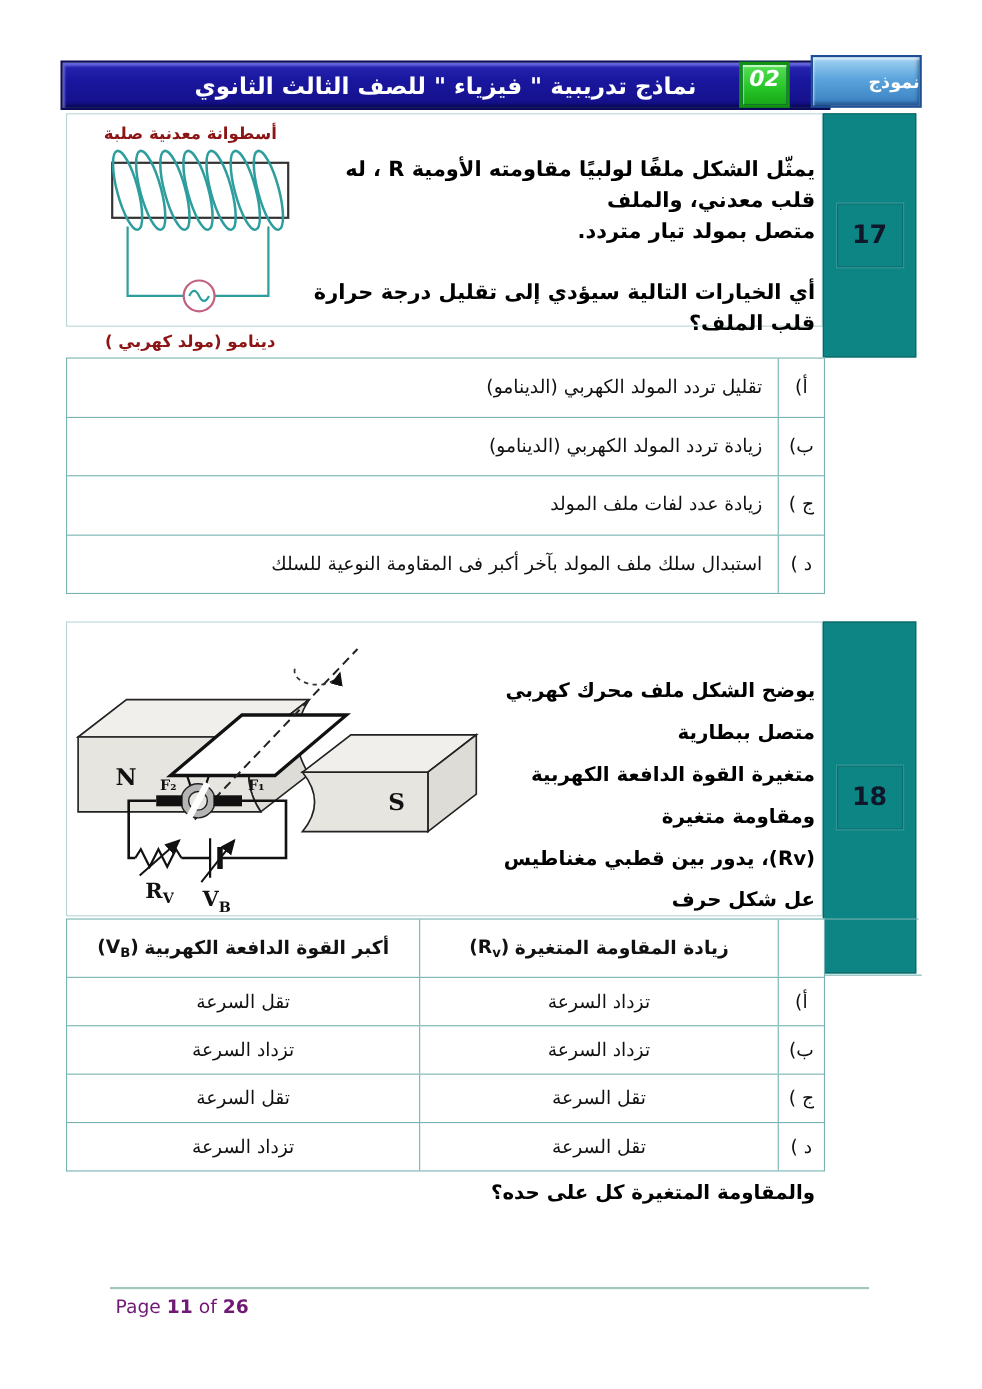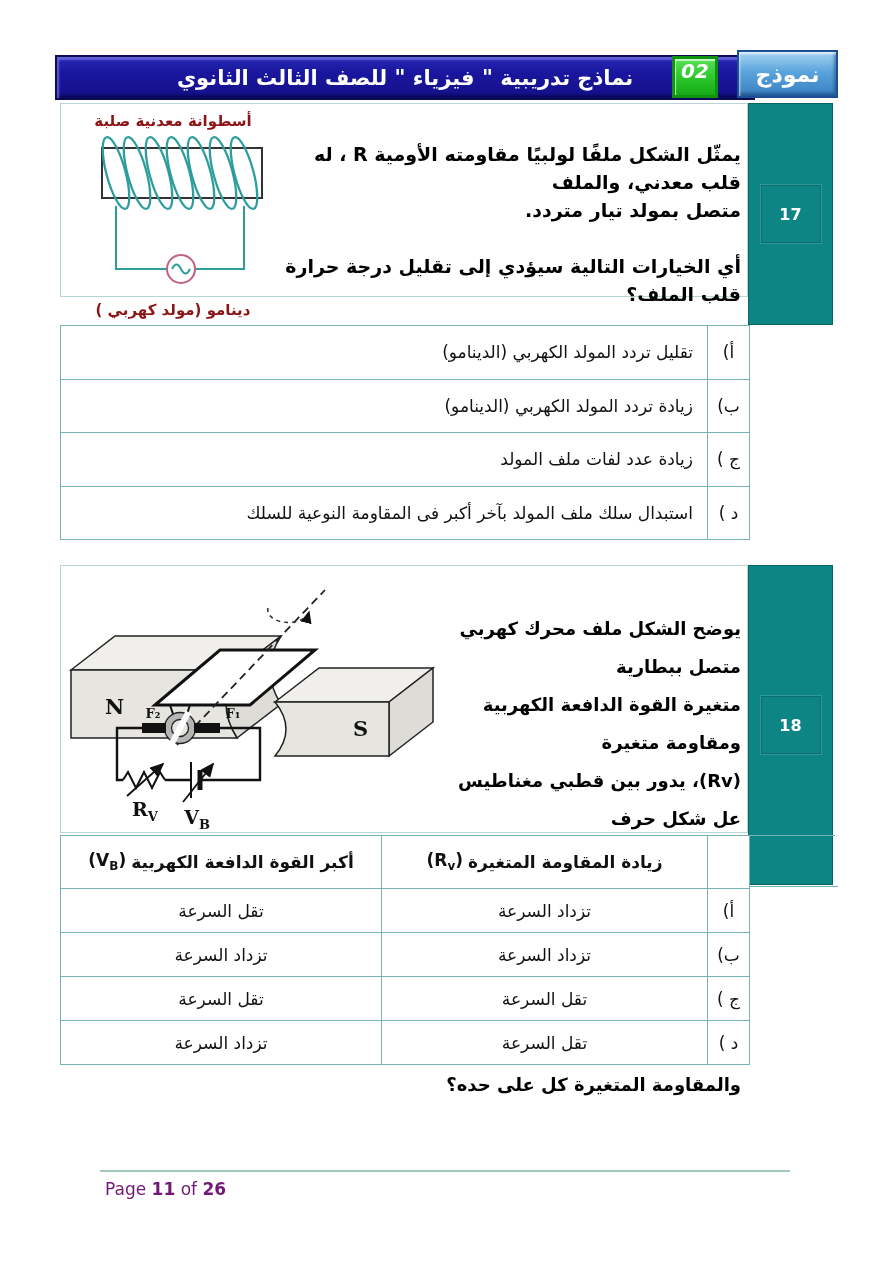--- a/index.html
+++ b/index.html
@@ -14,35 +14,35 @@
     color:#fff;font-weight:bold;font-size:21px;}
   .model-num{position:absolute;left:672px;top:56px;width:46px;height:42px;box-sizing:border-box;
     background:linear-gradient(180deg,#55e055 0%,#27c427 60%,#17a817 100%);
     border:3px solid #109210;box-shadow:inset 1px 2px 1px rgba(215,255,215,.85);
     display:flex;align-items:flex-start;justify-content:center;
     color:#fff;font-weight:bold;font-size:20px;font-style:italic;}
   .model-tab{position:absolute;left:737px;top:50px;width:101px;height:48px;box-sizing:border-box;
     background:linear-gradient(180deg,#a6d4f2 0%,#5aa4dc 45%,#3a7fc1 100%);
     border:2px solid #1d4f96;
     box-shadow:inset 1px 2px 2px rgba(255,255,255,.65), inset -2px -3px 3px rgba(10,40,90,.45);
-    display:flex;align-items:center;justify-content:center;direction:rtl;
-    color:#fff;font-weight:bold;font-size:22px;}
+    display:flex;align-items:center;justify-content:flex-start;direction:rtl;
+    color:#fff;font-weight:bold;font-size:16px;}
   
   .qblock{position:absolute;left:60px;width:688px;box-sizing:border-box;
     border:1px solid #b9d6d6;background:#fff;}
   .q17block{top:103px;height:194px;}
   .q18block{top:565px;height:268px;}
   .strip{position:absolute;left:748px;width:85px;box-sizing:border-box;
     background:#0e8585;border:1px solid #0a6464;
     display:flex;align-items:center;justify-content:center;}
   .strip17{top:103px;height:222px;}
   .strip18{top:565px;height:320px;}
   .numbox{width:58px;height:56px;display:flex;align-items:center;justify-content:center;
     border:1px solid rgba(0,0,0,.18);box-shadow:0 0 0 1px rgba(255,255,255,.14);
-    color:#ffffff;font-weight:bold;font-size:16px;}
+    color:#0f172a;font-weight:bold;font-size:23px;}
   .qtext{position:absolute;direction:rtl;text-align:right;color:#000;
     font-weight:bold;white-space:pre-line;}
   .qtext17{right:6px;top:8px;width:462px;font-size:19px;line-height:28px;}
   .qtext18{right:6px;top:6px;width:314px;font-size:18px;line-height:38px;}
   .solenoid{position:absolute;left:8px;top:2px;}
   .motor{position:absolute;left:4px;top:14px;}
   
   .options{position:absolute;left:60px;top:325px;width:690px;height:215px;box-sizing:border-box;
     direction:rtl;display:flex;flex-direction:column;border:1px solid #76b2b2;background:#fff;}
   .opt-row{flex:1;display:flex;border-bottom:1px solid #76b2b2;}

